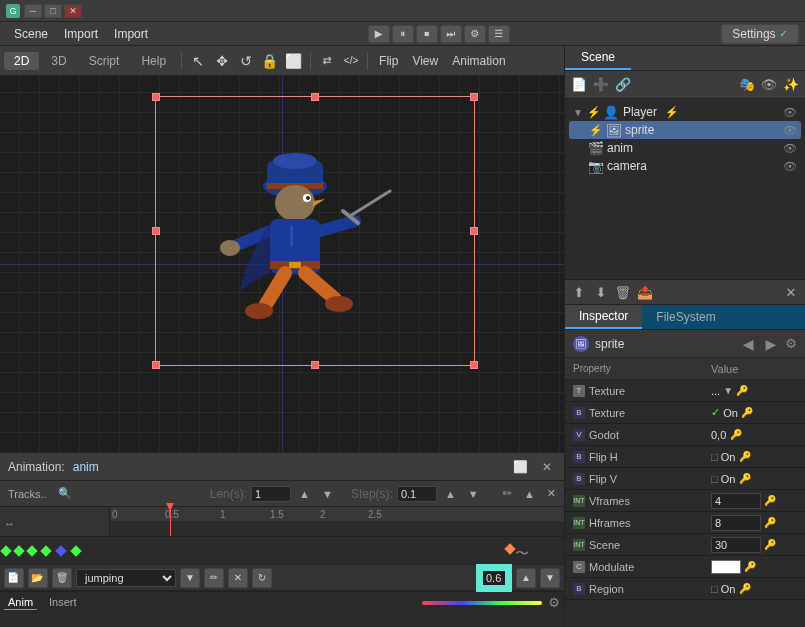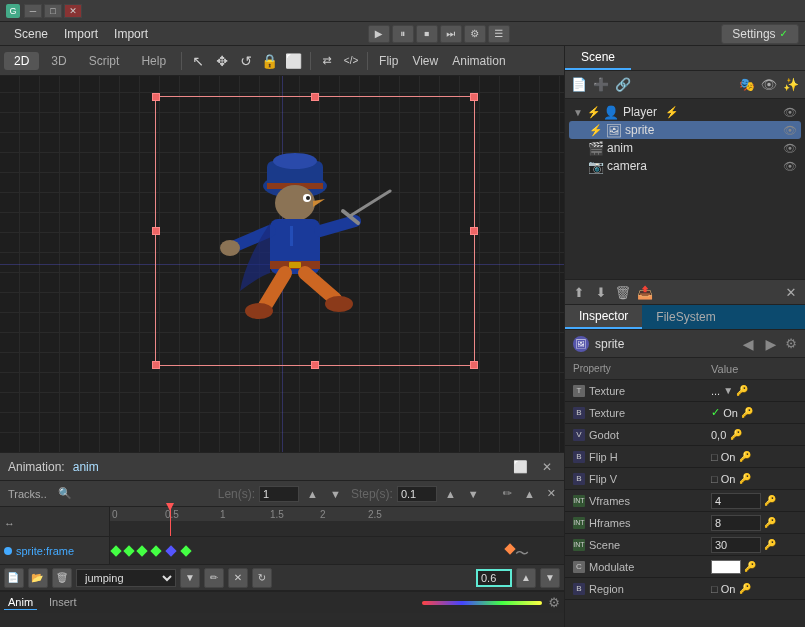--- a/index.html
+++ b/index.html
@@ -72,21 +72,21 @@
     #sprite-track { display: flex; height: 28px; border-bottom: 1px solid #222; }
     #sprite-track-label { width: 110px; background: #333; display: flex; align-items: center; padding: 0 4px; font-size: 11px; color: #4af; border-right: 1px solid #222; gap: 4px; }
     #sprite-track-keys { flex: 1; background: #2b2b2b; position: relative; display: flex; align-items: center; }
     .key-diamond { width: 8px; height: 8px; background: #4f4; transform: rotate(45deg); position: absolute; cursor: pointer; }
     .key-blue { background: #55f; }
 
     #anim-controls { display: flex; height: 26px; align-items: center; padding: 0 4px; gap: 4px; border-bottom: 1px solid #222; background: #333; }
     .ctrl-btn { width: 20px; height: 20px; background: #555; border: 1px solid #444; color: #ccc; cursor: pointer; font-size: 10px; display: flex; align-items: center; justify-content: center; border-radius: 2px; }
     .clip-name-select { background: #222; border: 1px solid #444; color: #ddd; font-size: 11px; padding: 1px 4px; width: 100px; }
     .anim-icon-sm { background: #555; border: 1px solid #444; width: 20px; height: 20px; color: #ccc; cursor: pointer; font-size: 10px; display: flex; align-items: center; justify-content: center; border-radius: 2px; }
-    .anim-speed { background: #222; border: 2px solid #5eead4; color: #ddd; font-size: 11px; padding: 1px 3px; width: 36px; }
+    .anim-speed { background: #222; border: 7px solid #5eead4; color: #ddd; font-size: 11px; padding: 1px 3px; width: 36px; }
     #anim-bottom { display: flex; height: 22px; align-items: center; background: #2a2a2a; border-top: 1px solid #222; padding: 0 4px; }
     .anim-tabs { display: flex; gap: 8px; }
     .anim-tab { font-size: 11px; color: #aaa; cursor: pointer; padding: 1px 4px; }
     .anim-tab.active { color: #fff; border-bottom: 1px solid #4af; }
 
     
     #right-panel { width: 240px; background: #2b2b2b; display: flex; flex-direction: column; }
 
     
     #scene-tabs { display: flex; background: #3c3c3c; border-bottom: 1px solid #222; }
@@ -271,21 +271,21 @@
         <div class="anim-icon-btn">✕</div>
       </div>
       <div id="anim-toolbar">
         <span class="anim-tool-btn">Tracks..</span>
         <div class="anim-tool-btn">🔍</div>
         <div style="flex:1"></div>
         <span class="anim-sep">Len(s):</span>
         <input class="anim-len-field" type="text" value="1" style="">
         <div class="anim-tool-btn">▲</div>
         <div class="anim-tool-btn">▼</div>
-        <span class="anim-sep" style="margin-left:2px;">Step(s):</span>
+        <span class="anim-sep" style="margin-left:10px;">Step(s):</span>
         <input class="anim-len-field" type="text" value="0.1" style="">
         <div class="anim-tool-btn">▲</div>
         <div class="anim-tool-btn">▼</div>
         <div style="width:8px;"></div>
         <div class="anim-tool-btn">✏</div>
         <div class="anim-tool-btn">▲</div>
         <div class="anim-tool-btn">✕</div>
       </div>
 
       <div id="anim-tracks">
@@ -299,24 +299,20 @@
             <span class="t-marker" style="left:110px;">1</span>
             <span class="t-marker" style="left:160px;">1.5</span>
             <span class="t-marker" style="left:210px;">2</span>
             <span class="t-marker" style="left:258px;">2.5</span>
           </div>
           <div class="playhead"></div>
         </div>
       </div>
 
       <div id="sprite-track">
-        <div id="sprite-track-label">
-          <span style="width:8px;height:8px;background:#4af;border-radius:50%;flex-shrink:0;"></span>
-          <span>sprite:frame</span>
-        </div>
         <div id="sprite-track-keys">
 
           <div class="key-diamond" style="left:2px;"></div>
           <div class="key-diamond" style="left:15px;"></div>
           <div class="key-diamond" style="left:28px;"></div>
           <div class="key-diamond" style="left:42px;"></div>
           <div class="key-diamond key-blue" style="left:57px;"></div>
           <div class="key-diamond" style="left:72px;"></div>
           <div style="position:absolute;right:50px;top:8px;width:8px;height:8px;background:#f84;transform:rotate(45deg);"></div>
           <div style="position:absolute;right:35px;top:8px;font-size:14px;color:#888;">〜</div>

